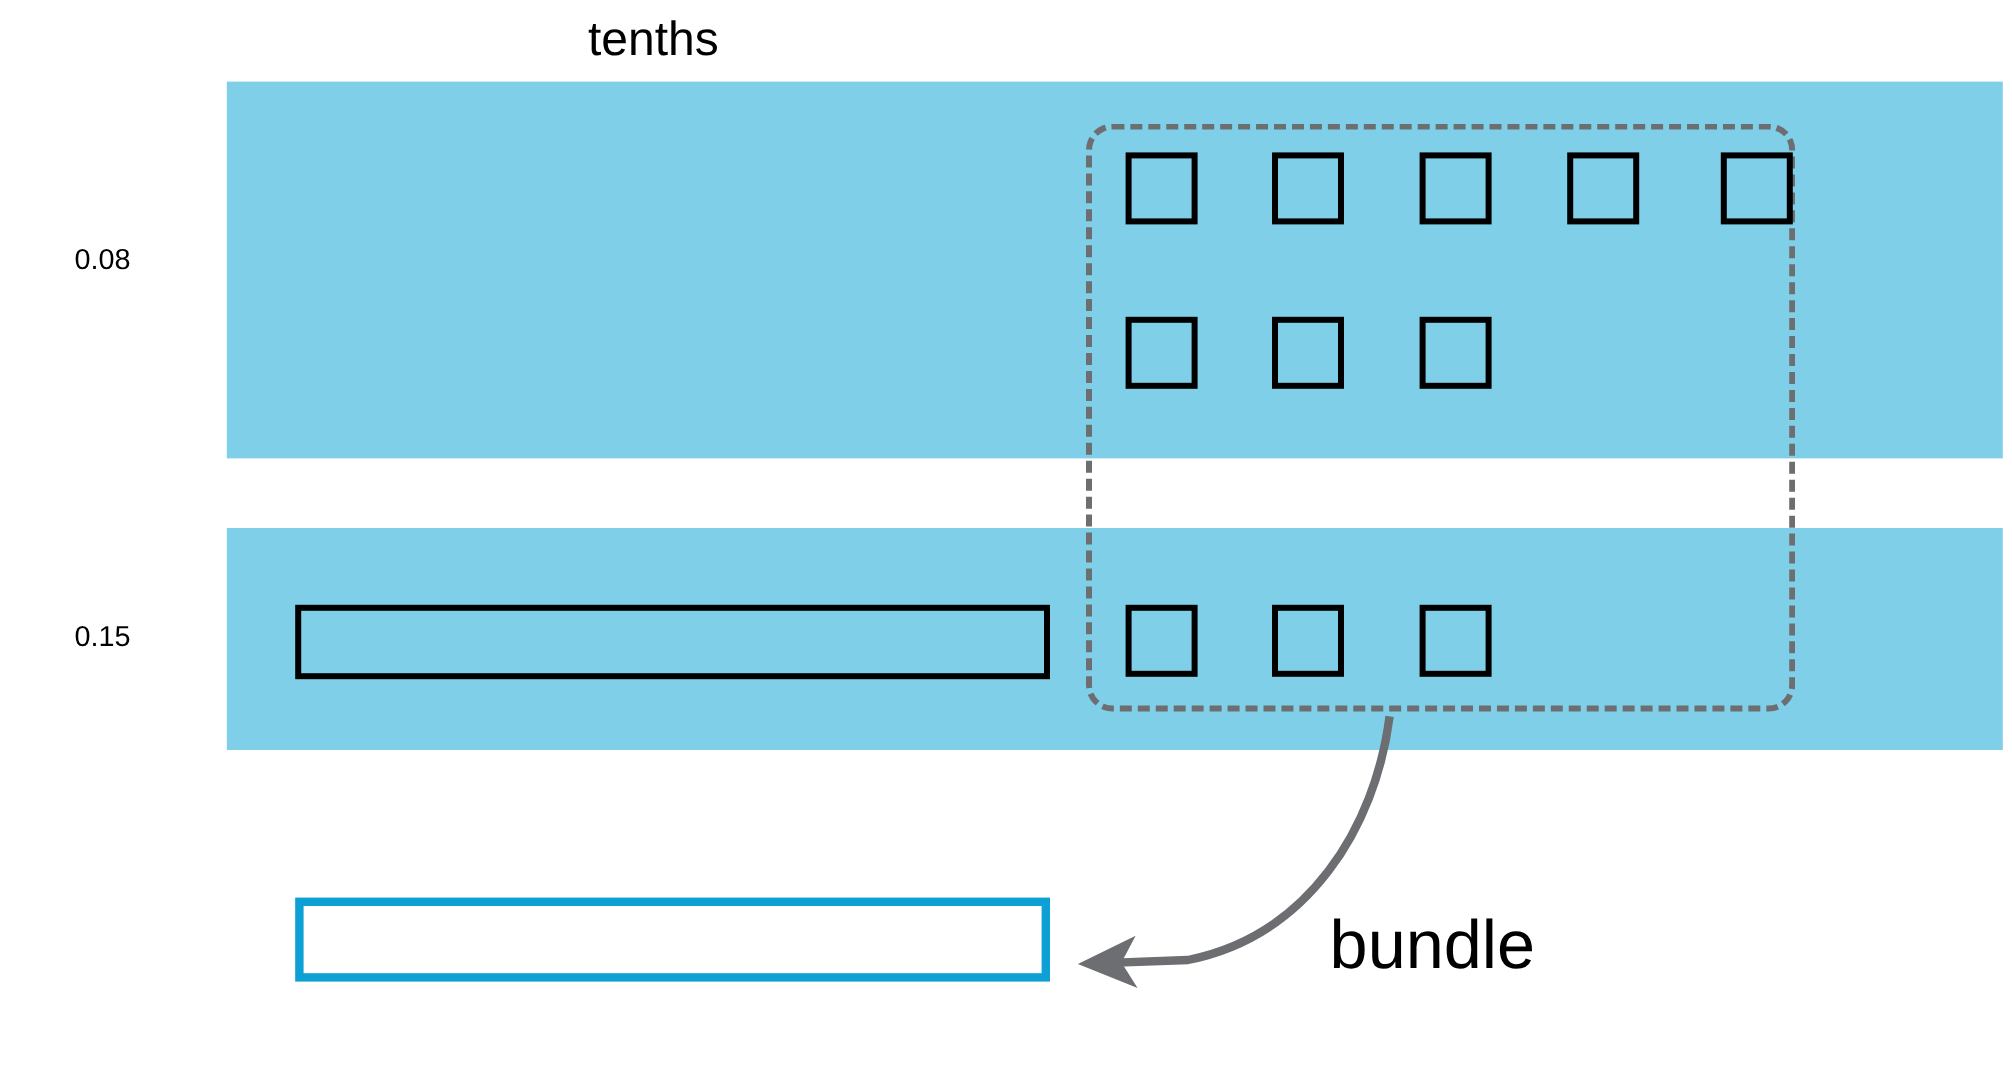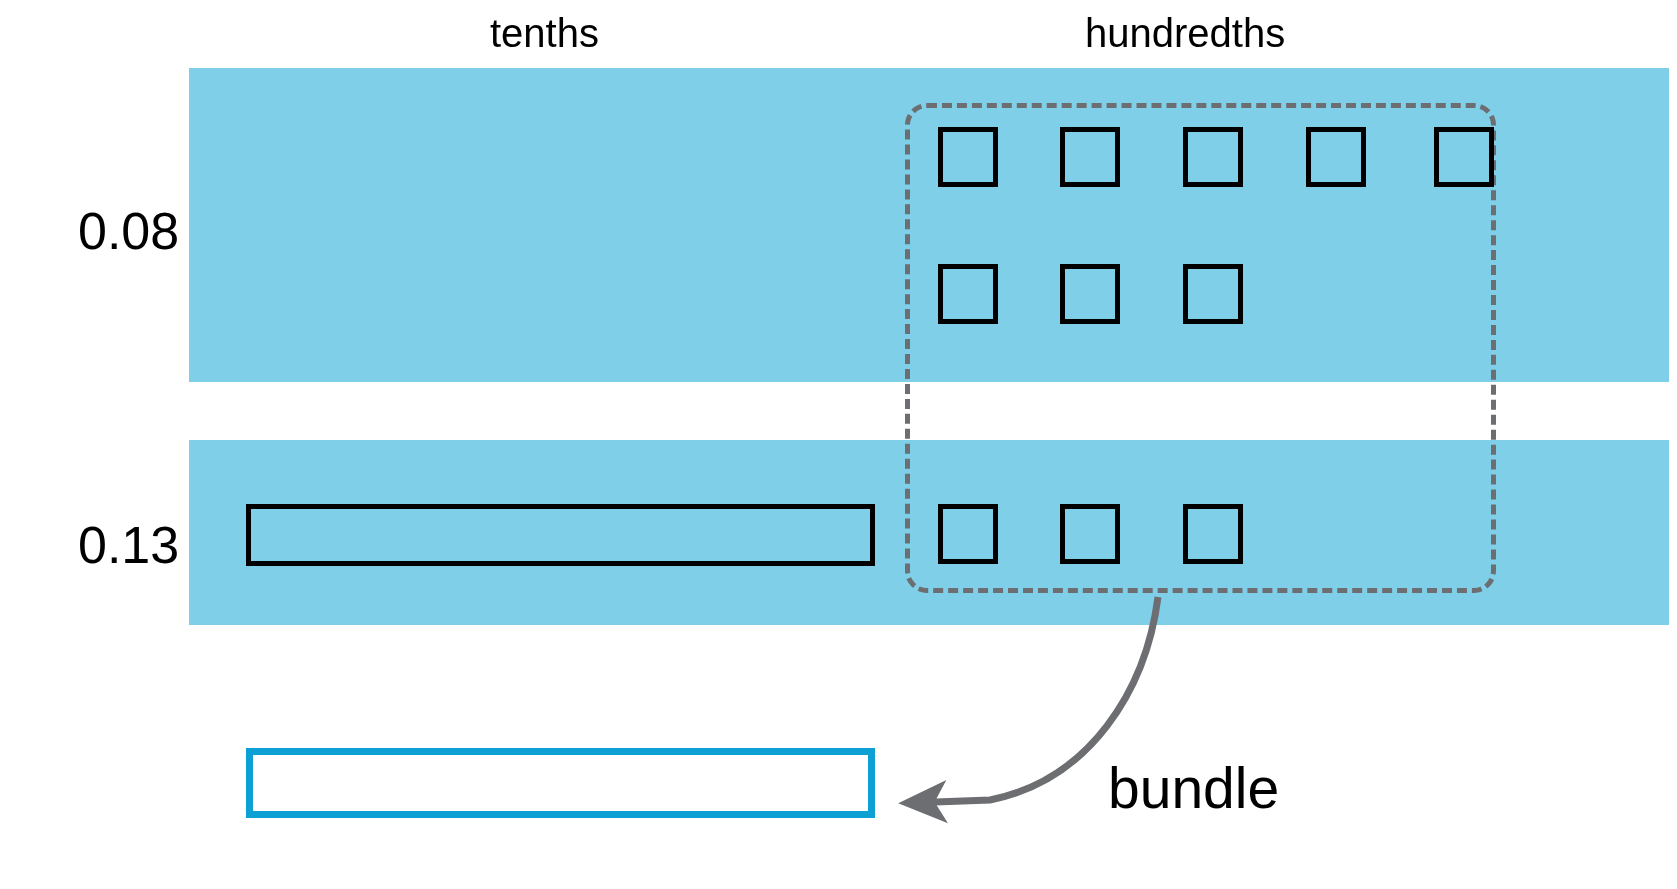--- a/index.html
+++ b/index.html
@@ -31,25 +31,24 @@
     position: absolute;
     left: 189px;
     width: 1480px;
     background: #80cfe8;
   }
   #band-008 { top: 68px;  height: 314px; }
   #band-013 { top: 440px; height: 185px; }
 
   .row-label {
     position: absolute;
-    font-size: 52px;
+    font-size: 24px;
     color: #000000;
     white-space: nowrap;
     line-height: 1;
-    margin-left: 16px;
   }
   #label-008 { left: 62px; top: 205px; }
   #label-013 { left: 62px; top: 519px; }
 
   
   #bundle-region {
     position: absolute;
     left: 905px;
     top: 103px;
     width: 591px;
@@ -109,27 +108,26 @@
     height: 889px;
     pointer-events: none;
   }
 </style>
 </head>
 <body>
 
 <div id="stage">
 
   <div class="col-header" id="header-tenths">tenths</div>
-  <div class="col-header" id="header-hundredths">hundredths</div>
 
   <div class="band" id="band-008"></div>
   <div class="row-label" id="label-008">0.08</div>
 
   <div class="band" id="band-013"></div>
-  <div class="row-label" id="label-013">0.13</div>
+  <div class="row-label" id="label-013">0.15</div>
 
   <div id="bundle-region"></div>
 
   <div class="unit-square" style="left:938px; top:127px;"></div>
   <div class="unit-square" style="left:1060px; top:127px;"></div>
   <div class="unit-square" style="left:1183px; top:127px;"></div>
   <div class="unit-square" style="left:1306px; top:127px;"></div>
   <div class="unit-square" style="left:1434px; top:127px;"></div>
 
   <div class="unit-square" style="left:938px; top:264px;"></div>

